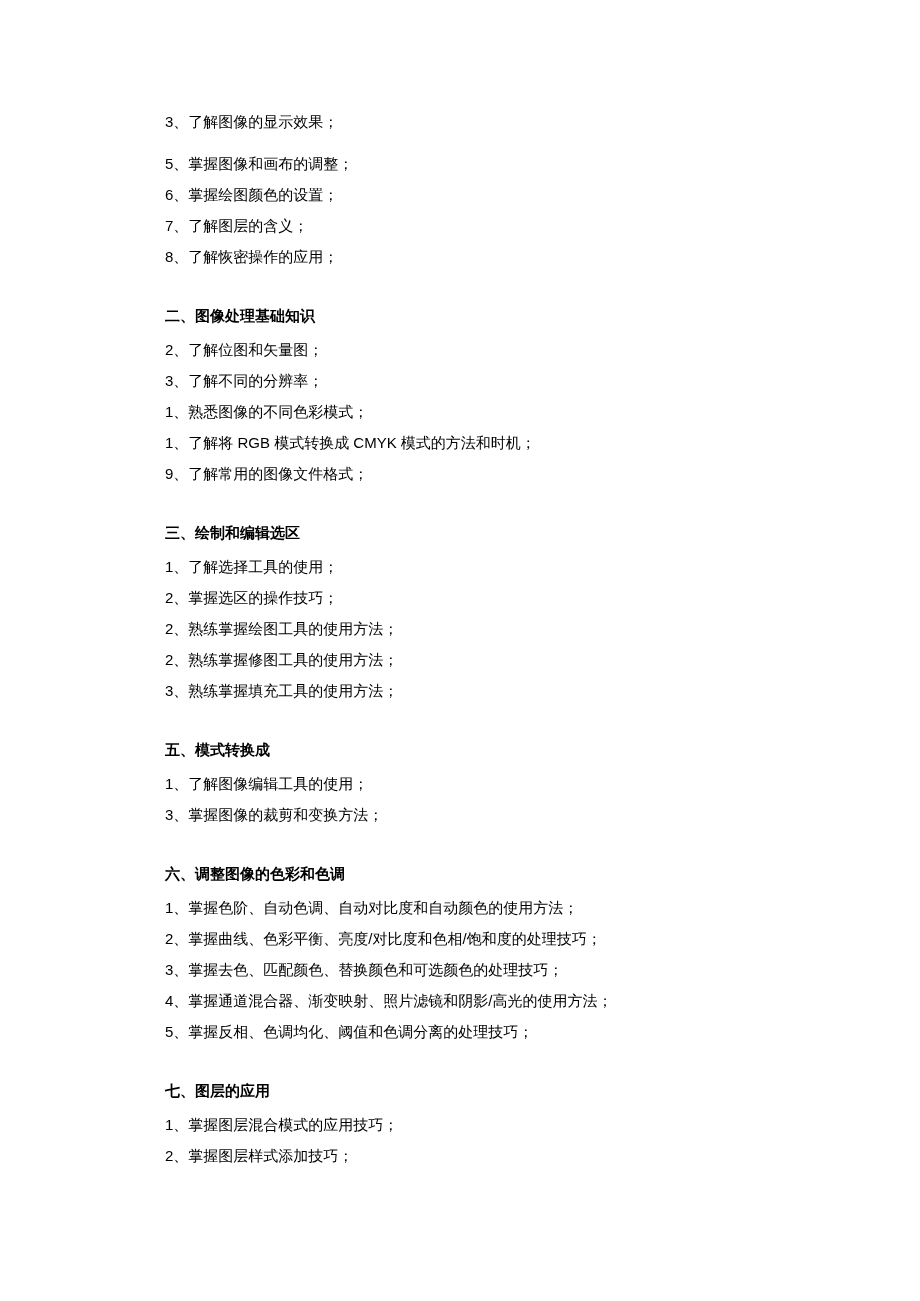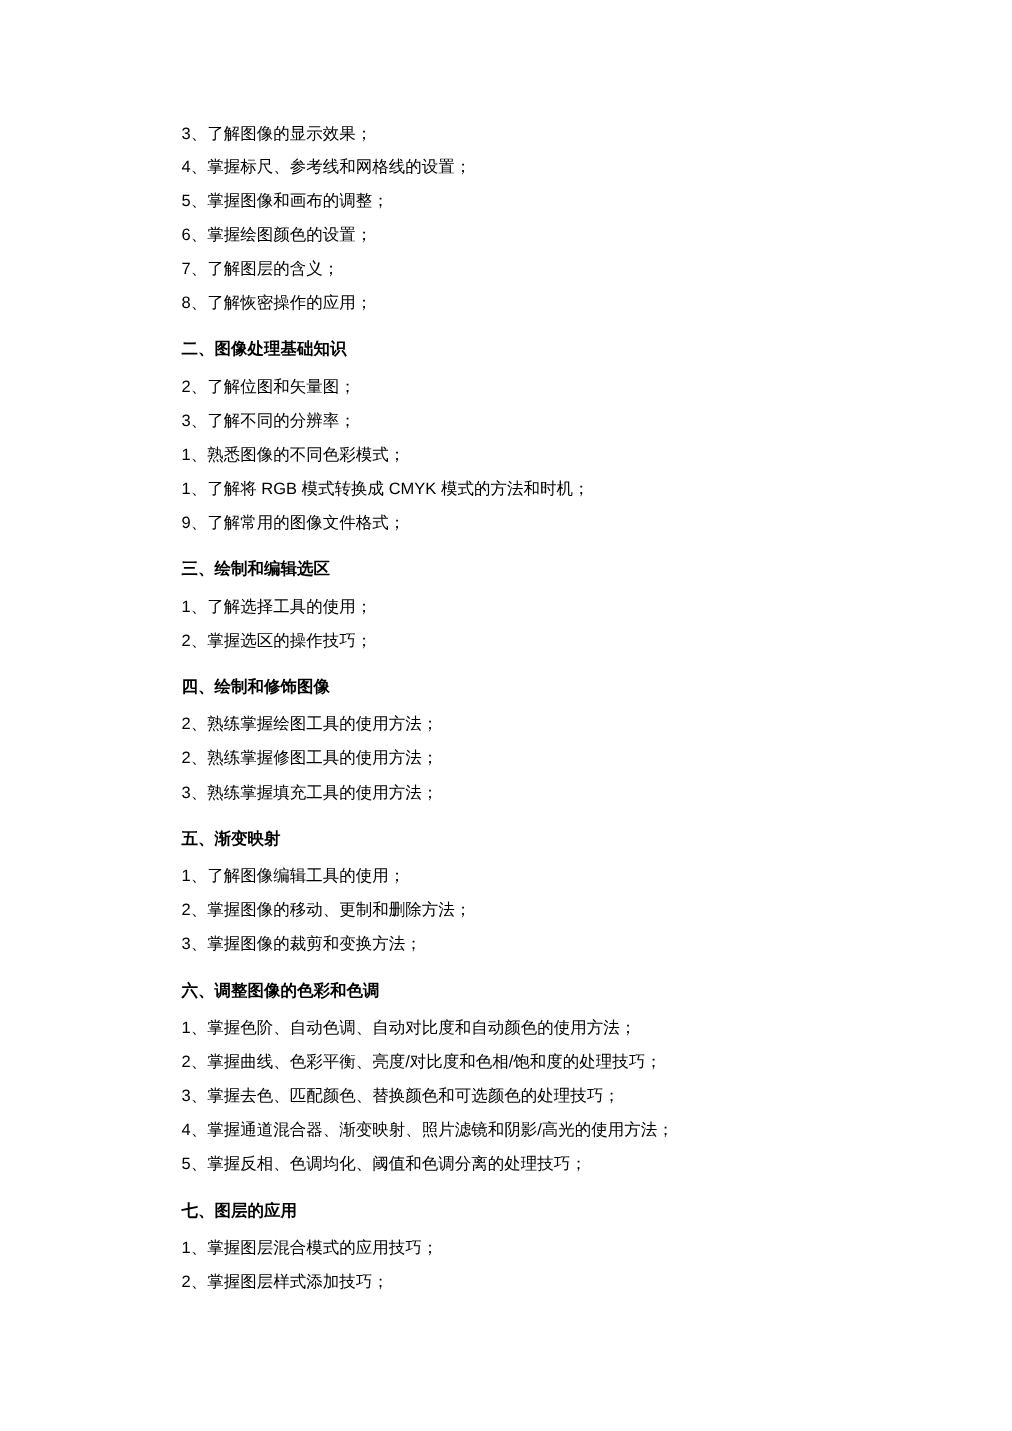--- a/index.html
+++ b/index.html
@@ -16,37 +16,36 @@
       color: #000000;
       font-size: 15px;
       line-height: 1.6;
     }
     .list-item {
       margin-bottom: 7px;
       font-weight: normal;
     }
     .heading {
       font-weight: bold;
-      margin-top: 18px;
+      margin-top: 35px;
       margin-bottom: 10px;
     }
     .first-gap {
-      margin-bottom: 6px;
+      margin-bottom: 18px;
     }
     .section-group {
       margin-bottom: 0;
     }
   </style>
 </head>
 <body>
 
 <div>
   <div class="section-group">
     <div class="list-item first-gap">3、了解图像的显示效果；</div>
-    <div class="list-item">4、掌握标尺、参考线和网格线的设置；</div>
     <div class="list-item">5、掌握图像和画布的调整；</div>
     <div class="list-item">6、掌握绘图颜色的设置；</div>
     <div class="list-item">7、了解图层的含义；</div>
     <div class="list-item">8、了解恢密操作的应用；</div>
   </div>
 
   <div class="section-group">
     <div class="heading">二、图像处理基础知识</div>
     <div class="list-item">2、了解位图和矢量图；</div>
     <div class="list-item">3、了解不同的分辨率；</div>
@@ -55,30 +54,28 @@
     <div class="list-item">9、了解常用的图像文件格式；</div>
   </div>
 
   <div class="section-group">
     <div class="heading">三、绘制和编辑选区</div>
     <div class="list-item">1、了解选择工具的使用；</div>
     <div class="list-item">2、掌握选区的操作技巧；</div>
   </div>
 
   <div class="section-group">
-    <div class="heading">四、绘制和修饰图像</div>
     <div class="list-item">2、熟练掌握绘图工具的使用方法；</div>
     <div class="list-item">2、熟练掌握修图工具的使用方法；</div>
     <div class="list-item">3、熟练掌握填充工具的使用方法；</div>
   </div>
 
   <div class="section-group">
-    <div class="heading">五、渐变映射</div>
+    <div class="heading">五、模式转换成</div>
     <div class="list-item">1、了解图像编辑工具的使用；</div>
-    <div class="list-item">2、掌握图像的移动、更制和删除方法；</div>
     <div class="list-item">3、掌握图像的裁剪和变换方法；</div>
   </div>
 
   <div class="section-group">
     <div class="heading">六、调整图像的色彩和色调</div>
     <div class="list-item">1、掌握色阶、自动色调、自动对比度和自动颜色的使用方法；</div>
     <div class="list-item">2、掌握曲线、色彩平衡、亮度/对比度和色相/饱和度的处理技巧；</div>
     <div class="list-item">3、掌握去色、匹配颜色、替换颜色和可选颜色的处理技巧；</div>
     <div class="list-item">4、掌握通道混合器、渐变映射、照片滤镜和阴影/高光的使用方法；</div>
     <div class="list-item">5、掌握反相、色调均化、阈值和色调分离的处理技巧；</div>

